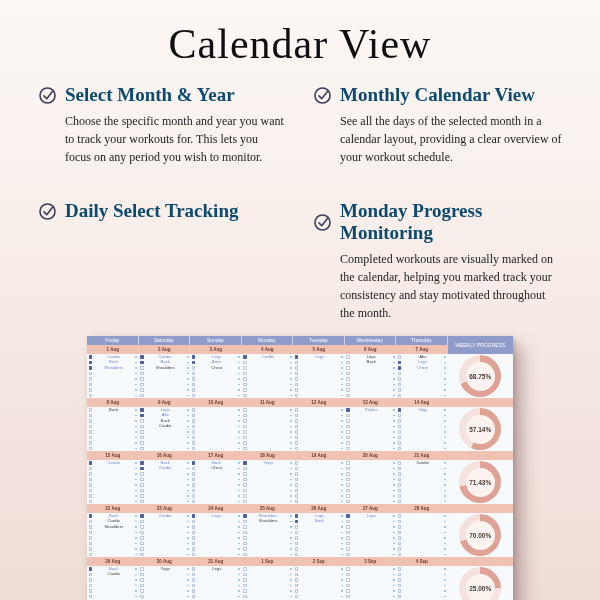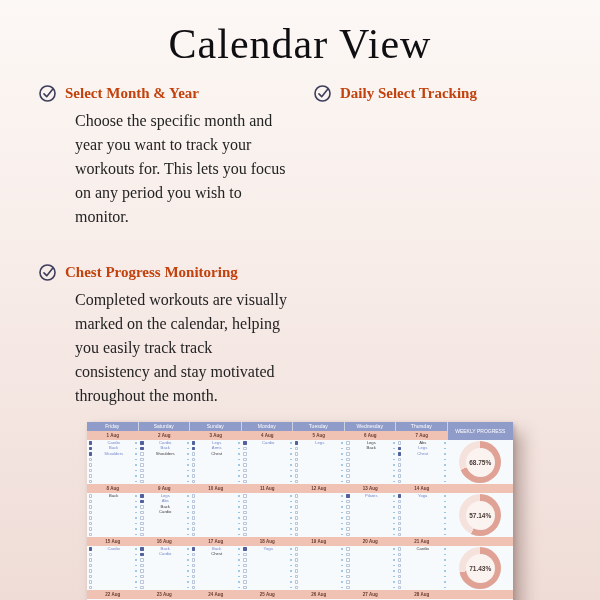--- a/index.html
+++ b/index.html
@@ -18,24 +18,24 @@
   .features {
     display:grid;
     grid-template-columns: 1fr 1fr;
     column-gap:26px;
     row-gap:34px;
     padding:0 38px;
     margin-top:16px;
   }
   .feature-head { display:flex; align-items:center; gap:8px; }
   .check-icon { flex:none; width:19px; height:19px; }
-  .feature-title { font-weight:bold; font-size:15px; color:#c2410c; }
+  .feature-title { font-weight:bold; font-size:19px; color:#0c4a6e; }
   .feature-desc {
-    margin:6px 0 0 37px;
-    font-size:16px;
+    margin:6px 0 0 27px;
+    font-size:12px;
     line-height:1.5;
     color:#232323;
     max-width:240px;
   }
   
   .sheet {
     position:relative;
     width:426px;
     margin:14px auto 0;
     background:#f7fafd;
@@ -111,32 +111,42 @@
         <span class="feature-title">Select Month &amp; Year</span>
       </div>
       <p class="feature-desc">Choose the specific month and year you want to track your workouts for. This lets you focus on any period you wish to monitor.</p>
     </div>
     <div class="feature">
       <div class="feature-head">
         <span class="check-icon"><svg viewBox="0 0 24 24" width="19" height="19" fill="none" stroke="#3d3d5c" stroke-width="2" stroke-linecap="round" stroke-linejoin="round">
             <circle cx="12" cy="12" r="9.5"></circle>
             <path d="M7.5 12.5 L11 16 L18.5 6.5"></path>
           </svg></span>
+        <span class="feature-title">Monthly Calendar View</span>
+      </div>
+      <p class="feature-desc">See all the days of the selected month in a calendar layout, providing a clear overview of your workout schedule.</p>
+    </div>
+    <div class="feature">
+      <div class="feature-head">
+        <span class="check-icon"><svg viewBox="0 0 24 24" width="19" height="19" fill="none" stroke="#3d3d5c" stroke-width="2" stroke-linecap="round" stroke-linejoin="round">
+            <circle cx="12" cy="12" r="9.5"></circle>
+            <path d="M7.5 12.5 L11 16 L18.5 6.5"></path>
+          </svg></span>
         <span class="feature-title">Daily Select Tracking</span>
       </div>
     </div>
     <div class="feature">
       <div class="feature-head">
         <span class="check-icon"><svg viewBox="0 0 24 24" width="19" height="19" fill="none" stroke="#3d3d5c" stroke-width="2" stroke-linecap="round" stroke-linejoin="round">
             <circle cx="12" cy="12" r="9.5"></circle>
             <path d="M7.5 12.5 L11 16 L18.5 6.5"></path>
           </svg></span>
-        <span class="feature-title">Chest Progress Monitoring</span>
+        <span class="feature-title">Monday Progress Monitoring</span>
       </div>
-      <p class="feature-desc">Completed workouts are visually marked on the calendar, helping you easily track track consistency and stay motivated throughout the month.</p>
+      <p class="feature-desc">Completed workouts are visually marked on the calendar, helping you marked track your consistency and stay motivated throughout the month.</p>
     </div>
   </div>
 
 <div class="sheet">
     <div class="header-row">
       <div class="day-header">Friday</div>
       <div class="day-header">Saturday</div>
       <div class="day-header">Sunday</div>
       <div class="day-header">Monday</div>
       <div class="day-header">Tuesday</div>

